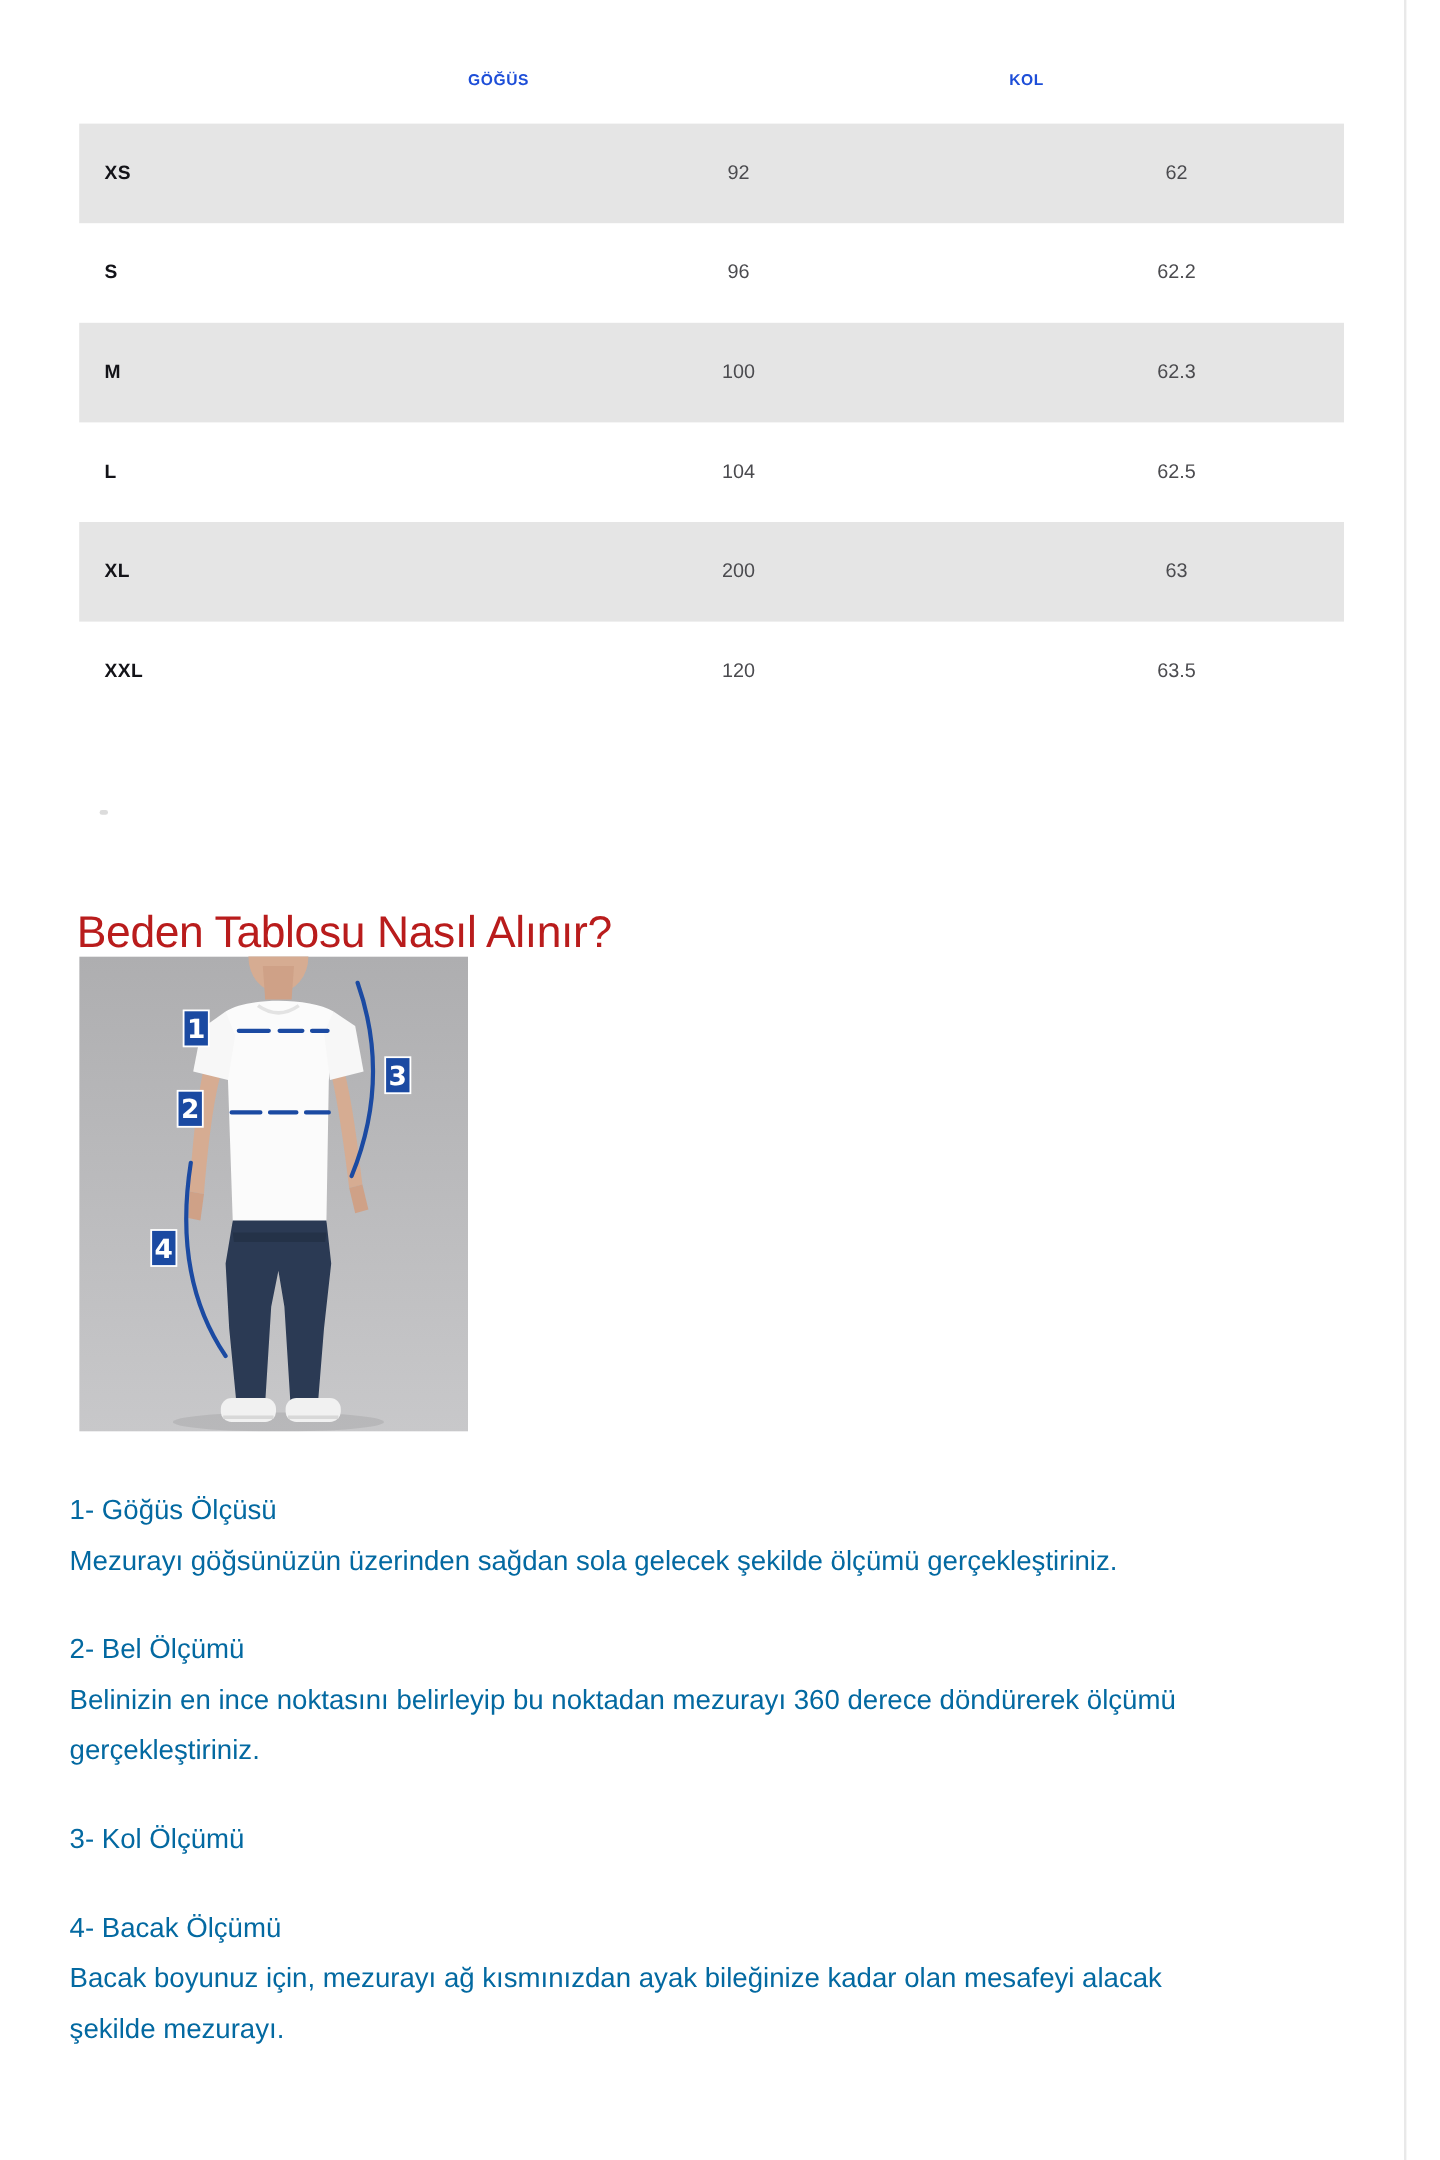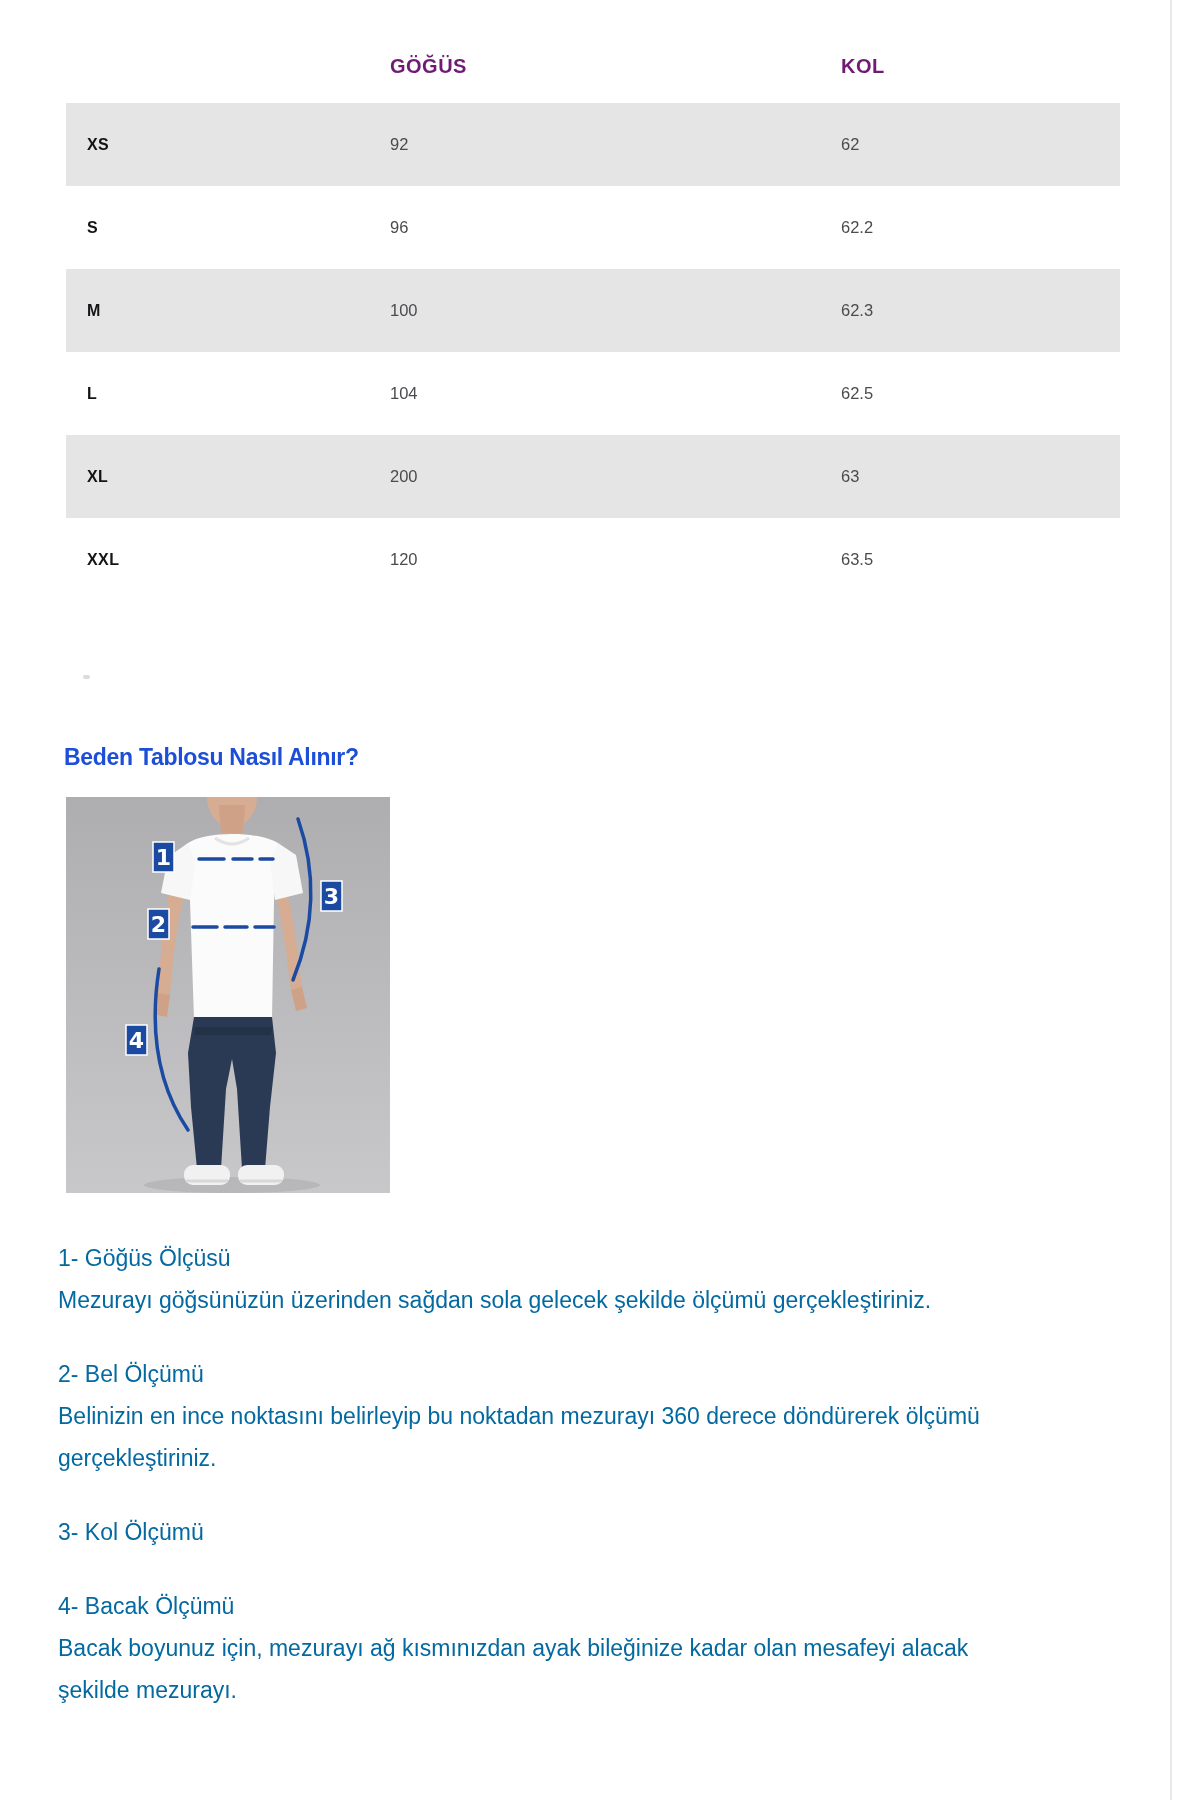--- a/index.html
+++ b/index.html
@@ -5,29 +5,29 @@
   html,body{margin:0;padding:0;}
   body{
     width:1200px;height:1800px;position:relative;background:#ffffff;
     font-family:"Liberation Sans",sans-serif;color:#16161d;overflow:hidden;
   }
   
   .size-table{position:absolute;left:66px;top:30px;width:1054px;}
   .t-row{display:grid;grid-template-columns:324px 451px 1fr;align-items:center;height:83px;}
   .t-row.head{height:73px;}
   .t-row.alt{background:#e5e5e5;}
-  .col-head{font-weight:700;font-size:20px;letter-spacing:.5px;color:#701a75;}
+  .col-head{font-weight:700;font-size:13px;letter-spacing:.5px;color:#1d4ed8;}
   .size-label{font-weight:700;font-size:16px;padding-left:21px;color:#131318;letter-spacing:.4px;}
-  .cell-val{font-size:16.5px;color:#4b4b4f;}
+  .cell-val{font-size:16.5px;color:#4b4b4f;text-align:center;}
   
   .stray{position:absolute;left:83px;top:675px;width:7px;height:4px;background:#dcdcdc;border-radius:2px;}
   
   .guide-heading{
-    position:absolute;left:64px;top:725px;font-size:23px;font-weight:700;
-    color:#1d4ed8;letter-spacing:-0.3px;
+    position:absolute;left:64px;top:725px;font-size:37px;font-weight:400;
+    color:#b91c1c;letter-spacing:-0.3px;
   }
   
   .photo{position:absolute;left:66px;top:797px;width:324px;height:396px;}
   .photo svg{display:block;}
   
   .sections{position:absolute;left:58px;top:1237px;width:950px;}
   .section{margin-bottom:32px;}
   .sec-line{font-size:23px;line-height:42px;color:#0369a1;margin:0;}
   
   .scroll-track{position:absolute;right:28px;top:0;width:2px;height:1800px;background:#e9e9e9;}

